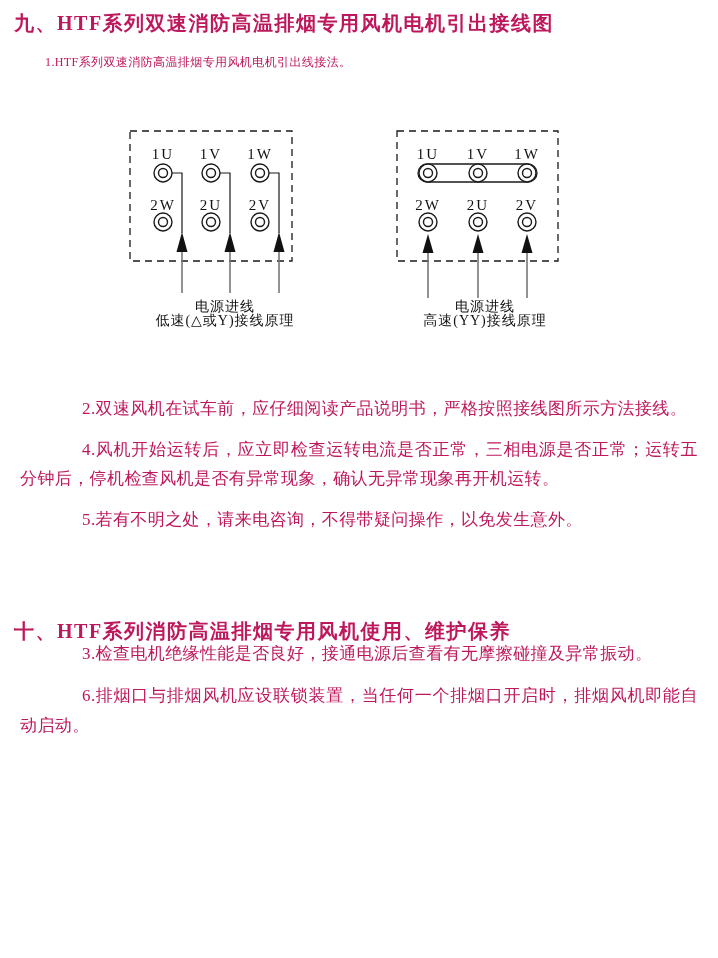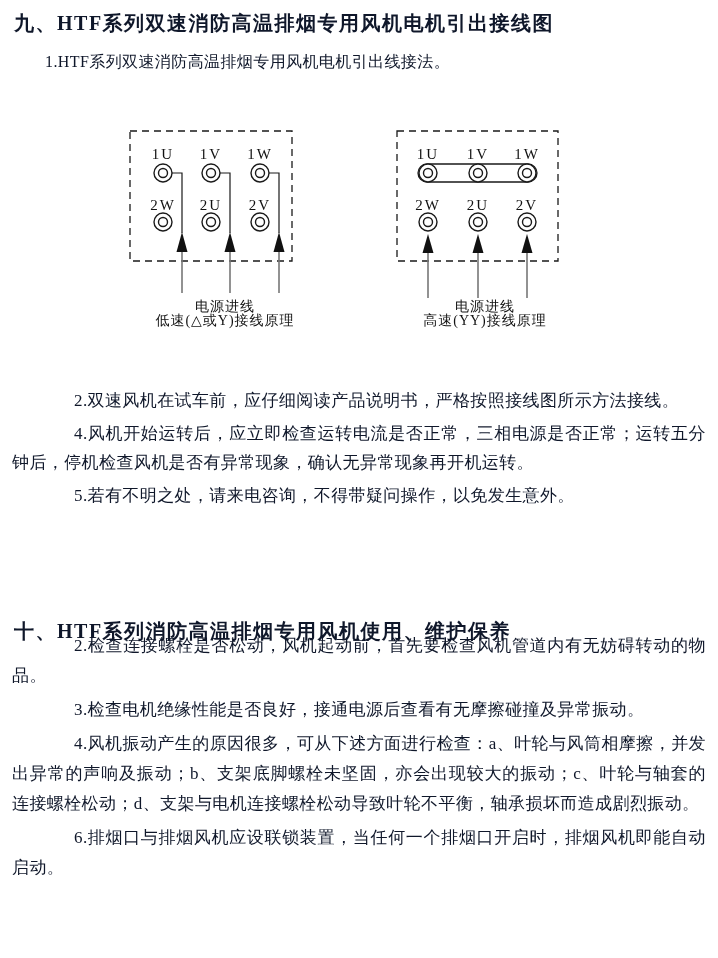--- a/index.html
+++ b/index.html
@@ -1,43 +1,43 @@
 <!DOCTYPE html>
 <html><head>
 <meta charset="utf-8">
 <style>
   html,body{margin:0;padding:0;background:#e8e8e8;}
   .page{
     position:relative;
     width:718px;height:958px;
     background:#ffffff;
-    color:#0f172a;
+    color:#be185d;
     font-family:"Liberation Serif","DejaVu Serif",serif;
     overflow:hidden;
   }
   .heading{
     position:absolute;left:14px;right:10px;margin:0;
     font-size:20px;font-weight:bold;letter-spacing:1.5px;
     white-space:nowrap;
   }
   .h9{top:10px;}
   .h10{top:618px;}
   .intro{
     position:absolute;top:50px;left:14px;right:12px;margin:0;
-    font-size:16px;letter-spacing:0.4px;line-height:24px;
+    font-size:12px;letter-spacing:0.4px;line-height:24px;
     text-indent:31px;
   }
   .bodyblock{
     position:absolute;left:8px;right:8px;
     font-size:17px;letter-spacing:0.4px;
     text-align:justify;
   }
   .b9{top:382px;line-height:29px;}
   .b10{top:627px;line-height:30px;}
-  .para{margin:4px;text-indent:62px;}
+  .para{margin:12px;text-indent:62px;}
   .diagram-svg{position:absolute;top:125px;}
   .svg-left{left:115px;}
   .svg-right{left:385px;}
   
   .dashbox{fill:none;stroke:#1a1a1a;stroke-width:1.3;stroke-dasharray:7 5;}
   .ring{fill:#ffffff;stroke:#1a1a1a;stroke-width:1.4;}
   .bus{fill:#ffffff;stroke:#1a1a1a;stroke-width:1.3;}
   .wire{fill:none;stroke:#1a1a1a;stroke-width:1.2;}
   .head{fill:#111111;stroke:none;}
   .shaft{stroke:#777777;stroke-width:1.6;}
@@ -139,19 +139,17 @@
 
   <div class="bodyblock b9">
     <p class="para">2.双速风机在试车前，应仔细阅读产品说明书，严格按照接线图所示方法接线。</p>
     <p class="para">4.风机开始运转后，应立即检查运转电流是否正常，三相电源是否正常；运转五分钟后，停机检查风机是否有异常现象，确认无异常现象再开机运转。</p>
     <p class="para">5.若有不明之处，请来电咨询，不得带疑问操作，以免发生意外。</p>
   </div>
 
   <h2 class="heading h10">十、HTF系列消防高温排烟专用风机使用、维护保养</h2>
 
   <div class="bodyblock b10">
-    <p class="para">2.检查连接螺栓是否松动，风机起动前，首先要检查风机管道内有无妨碍转动的物品。</p>
     <p class="para">3.检查电机绝缘性能是否良好，接通电源后查看有无摩擦碰撞及异常振动。</p>
-    <p class="para">4.风机振动产生的原因很多，可从下述方面进行检查：a、叶轮与风筒相摩擦，并发出异常的声响及振动；b、支架底脚螺栓未坚固，亦会出现较大的振动；c、叶轮与轴套的连接螺栓松动；d、支架与电机连接螺栓松动导致叶轮不平衡，轴承损坏而造成剧烈振动。</p>
     <p class="para">6.排烟口与排烟风机应设联锁装置，当任何一个排烟口开启时，排烟风机即能自动启动。</p>
   </div>
 
 </div>
 
 </body></html>

